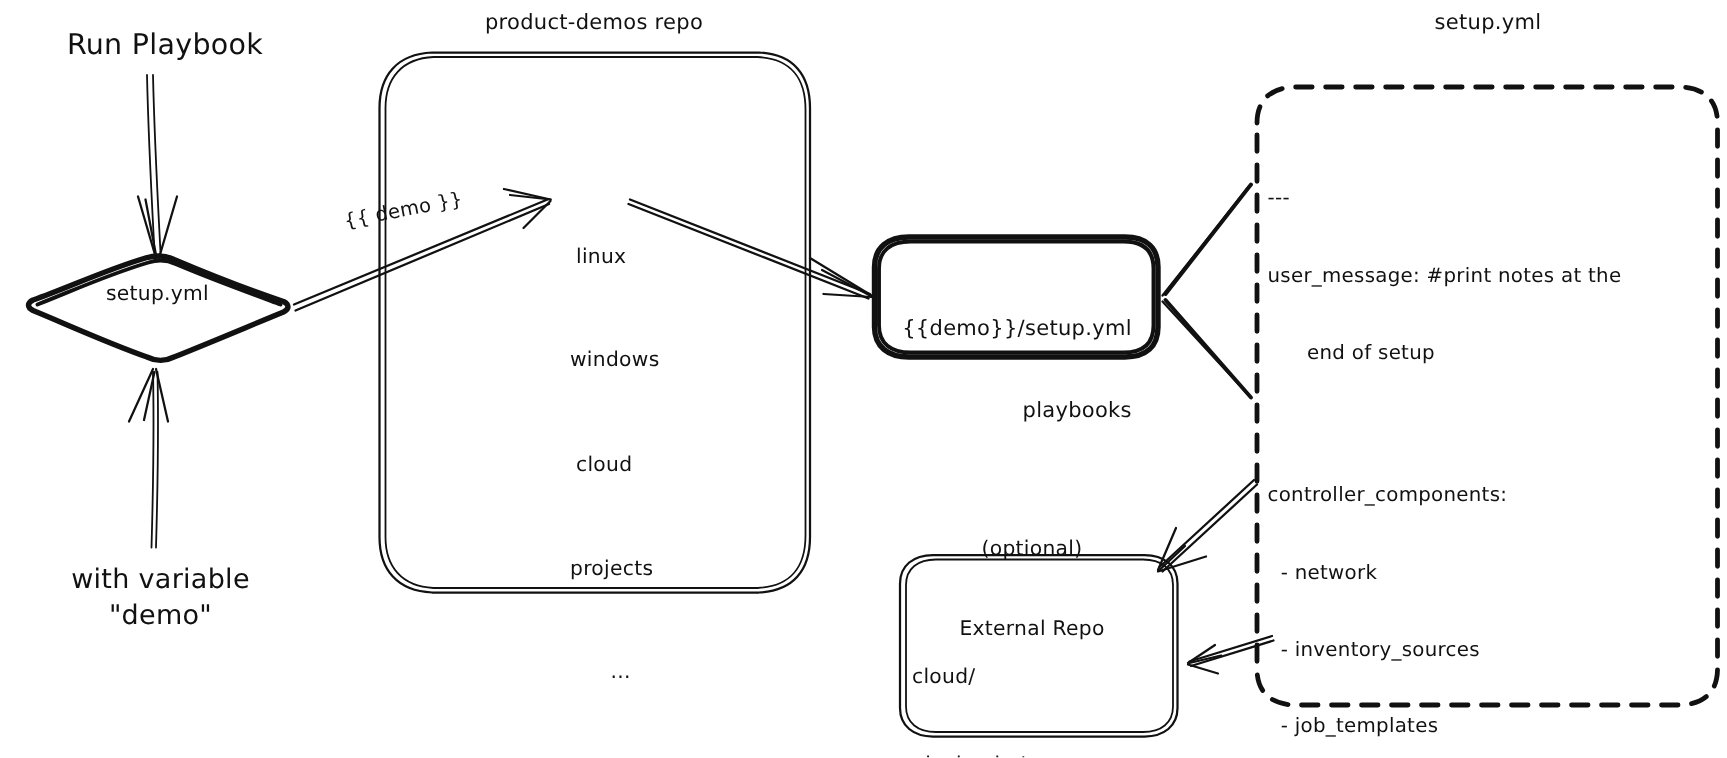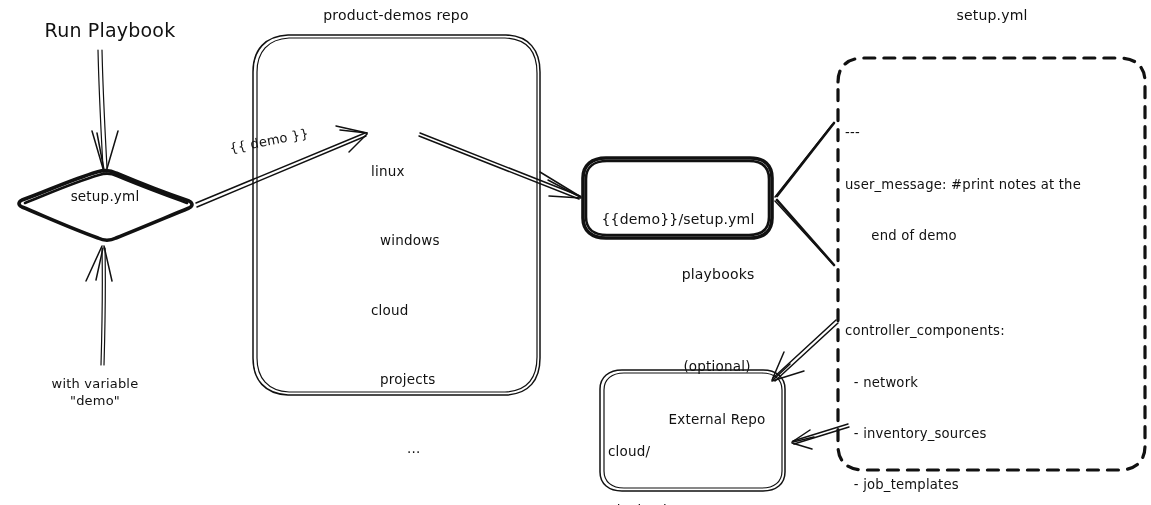--- a/index.html
+++ b/index.html
@@ -38,25 +38,25 @@
     text-align: center;
     transform: translateX(-50%);
   }
   .lft {
     text-align: left;
   }
 
   
   .t-run-playbook { left: 110px;  top: 18px;  font-size: 19px; }
   .t-diamond-lbl  { left: 105px;  top: 188px; font-size: 13.5px; }
-  .t-with-var     { left: 95px;  top: 375px; font-size: 13px; }
+  .t-with-var     { left: 107px;  top: 375px; font-size: 18px; }
   .t-repo-title   { left: 396px;  top: 6px;   font-size: 14px; }
   .t-demo-var     { left: 228px;  top: 140px; font-size: 13px; transform: rotate(-11deg); transform-origin: left top; }
   .t-tree         { left: 371px;  top: 127px; font-size: 13.5px; }
-  .t-tree div     { margin-bottom: 16px; }
+  .t-tree div     { margin-bottom: 16px; margin-left: 13px; }
   .t-vars-box     { left: 678px;  top: 173px; font-size: 14px; }
   .t-setup-title  { left: 992px;  top: 6px;   font-size: 14px; }
   .t-yaml         { left: 845px;  top: 90px;  font-size: 13.2px; line-height: 1.30; }
   .t-yaml .gap    { height: 9px; }
   .t-ext-title    { left: 688px;  top: 322px; font-size: 13.5px; }
   .t-ext-body     { left: 608px;  top: 403px; font-size: 13.5px; line-height: 1.45; }
 </style>
 </head>
 <body>
 
@@ -187,21 +187,21 @@
   <div class="lbl ctr t-vars-box" style="text-align:right;">
     <div>{{demo}}/setup.yml</div>
     <div>playbooks</div>
   </div>
 
   <div class="lbl ctr t-setup-title">setup.yml</div>
 
   <div class="lbl lft t-yaml">
     <div>---</div>
     <div>user_message: #print notes at the</div>
-    <div>      end of demo</div>
+    <div>      end of setup</div>
     <div class="gap"></div>
     <div>controller_components:</div>
     <div>  - network</div>
     <div>  - inventory_sources</div>
     <div>  - job_templates</div>
     
     
     
     
     
@@ -209,21 +209,21 @@
     
     
     
     
     
     
     
     
   </div>
 
-  <div class="lbl ctr t-ext-title" style="text-align:center;margin-left:29px;">
+  <div class="lbl ctr t-ext-title" style="text-align:center;">
     <div>(optional)</div>
     <div>External Repo</div>
   </div>
 
   <div class="lbl lft t-ext-body">
     <div>cloud/</div>
     <div>playbooks/</div>
     
   </div>
 

